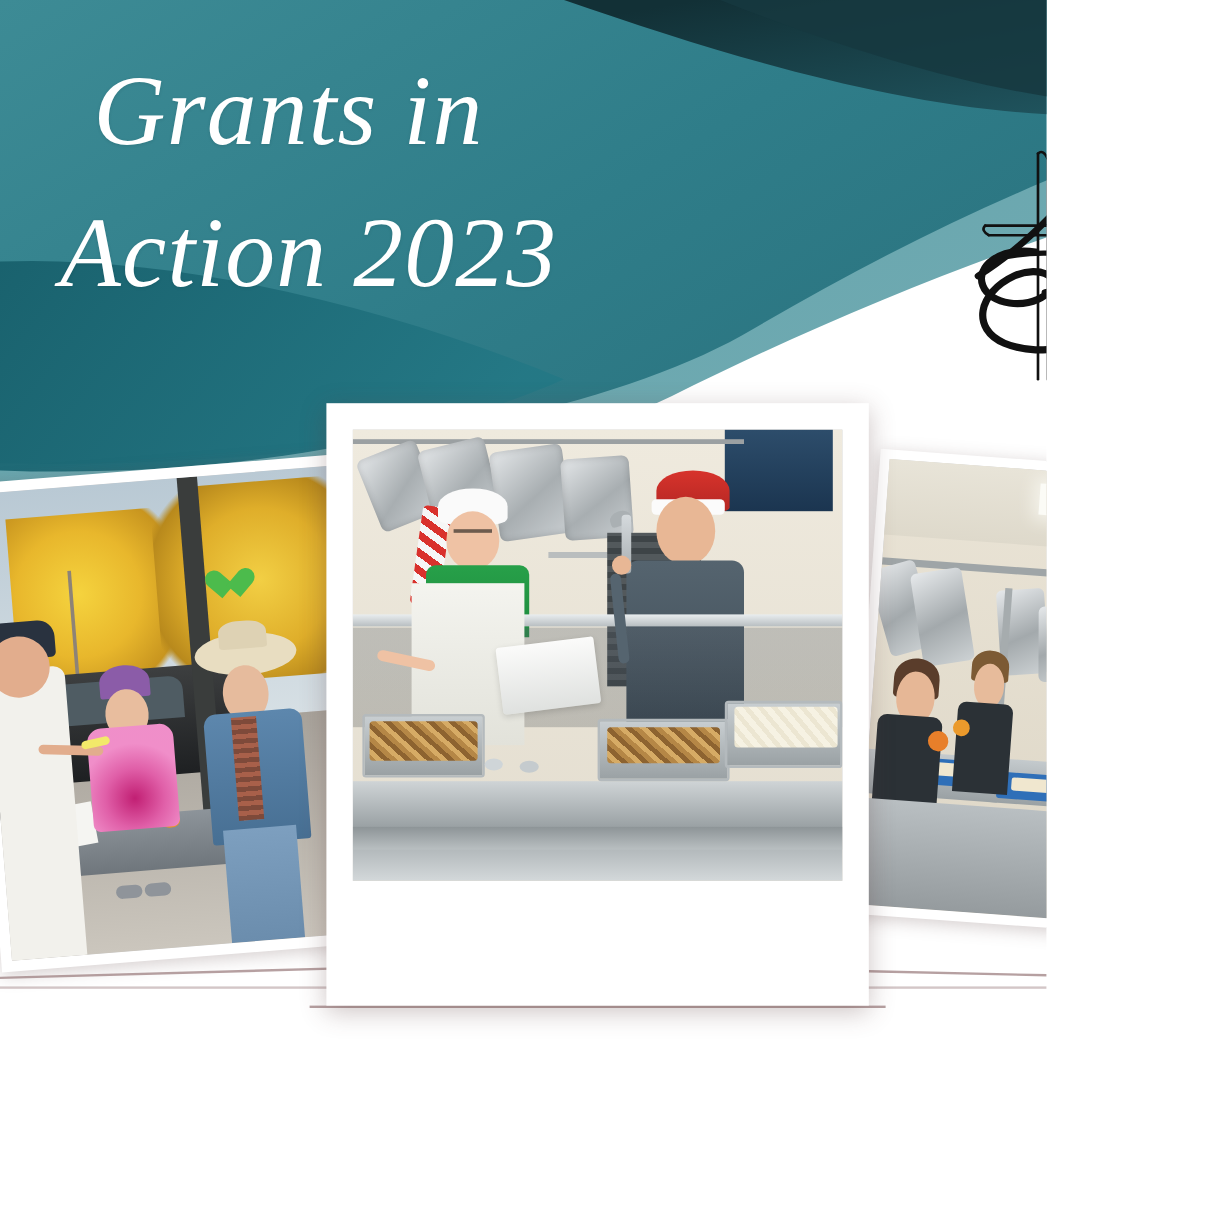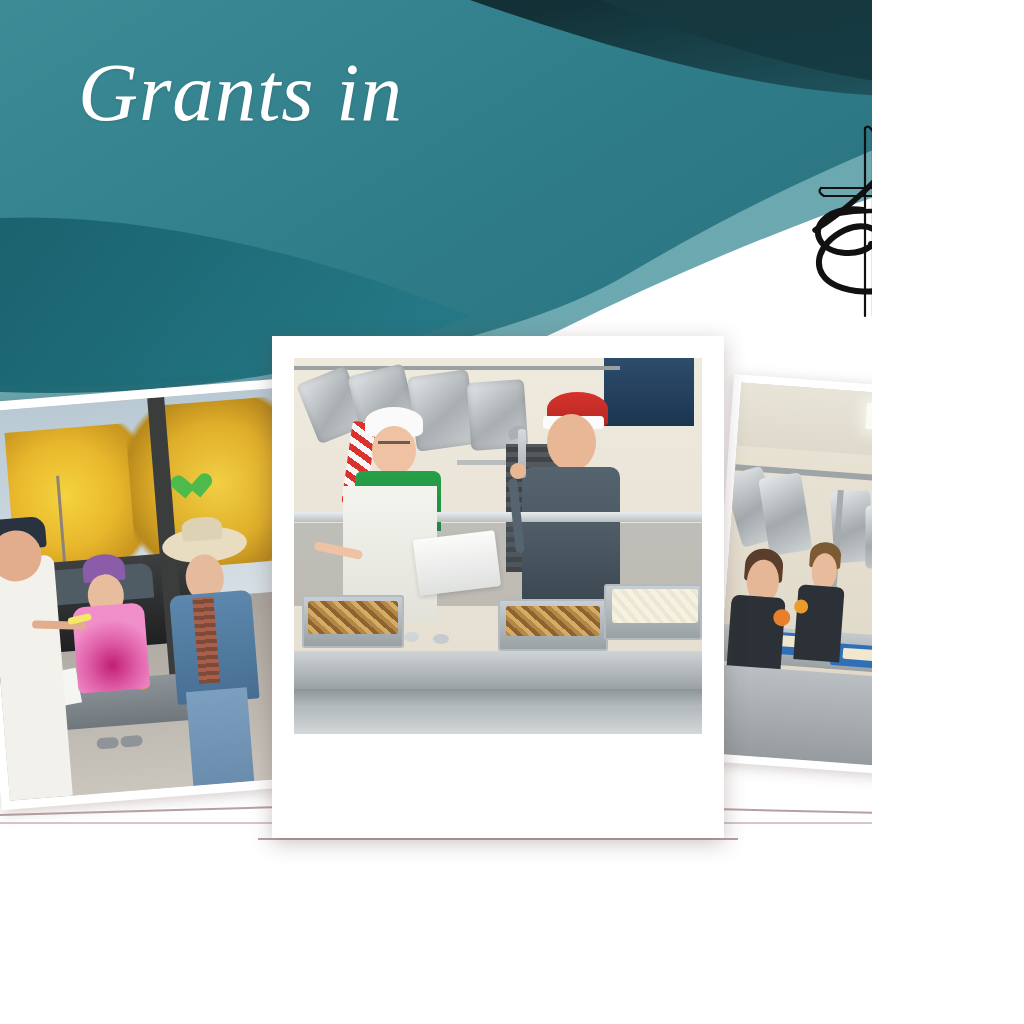--- a/index.html
+++ b/index.html
@@ -328,20 +328,21 @@
 
       <path d="M0,218 C150,212 330,258 470,316 C330,378 150,398 0,392 Z" fill="url(#gDeep)" opacity=".95"></path>
 
       <path d="M1024,0 H470 C620,52 760,92 890,96 C950,98 1000,74 1024,44 Z" fill="url(#gDark)"></path>
       <path d="M1024,0 H600 C700,40 820,78 918,86 C966,90 1004,66 1024,38 Z" fill="#16383f" opacity=".85"></path>
     </svg>
   </div>
 
   <div id="title-block">
     <div class="title-line l1">Grants in</div>
+    <div class="title-line l2">Action 2023</div>
   </div>
 
   <div id="agency-logo">
     <svg viewBox="0 0 190 215" xmlns="http://www.w3.org/2000/svg">
       <g fill="none" stroke="#111111" stroke-linecap="round" stroke-linejoin="round">
 
         <path d="M72,18 L72,206" stroke-width="2.2"></path>
         <path d="M80,22 L80,206" stroke-width="2.2"></path>
         <path d="M72,18 Q76,14 80,22" stroke-width="2.2"></path>
 

